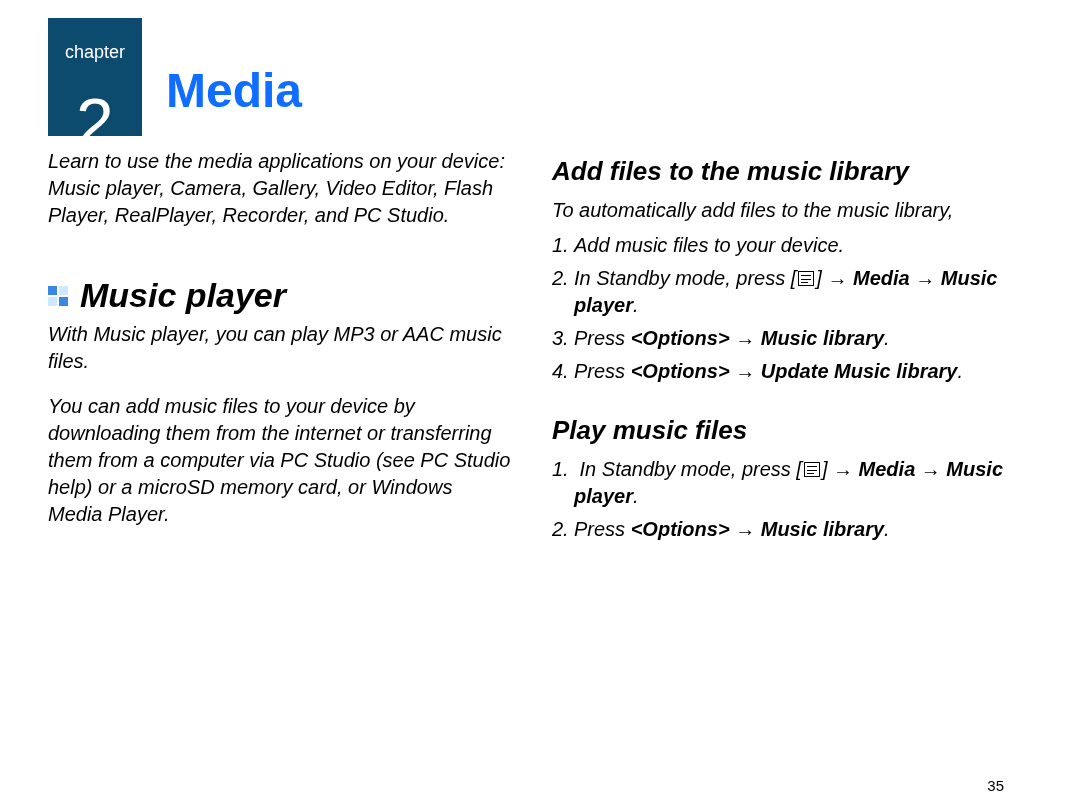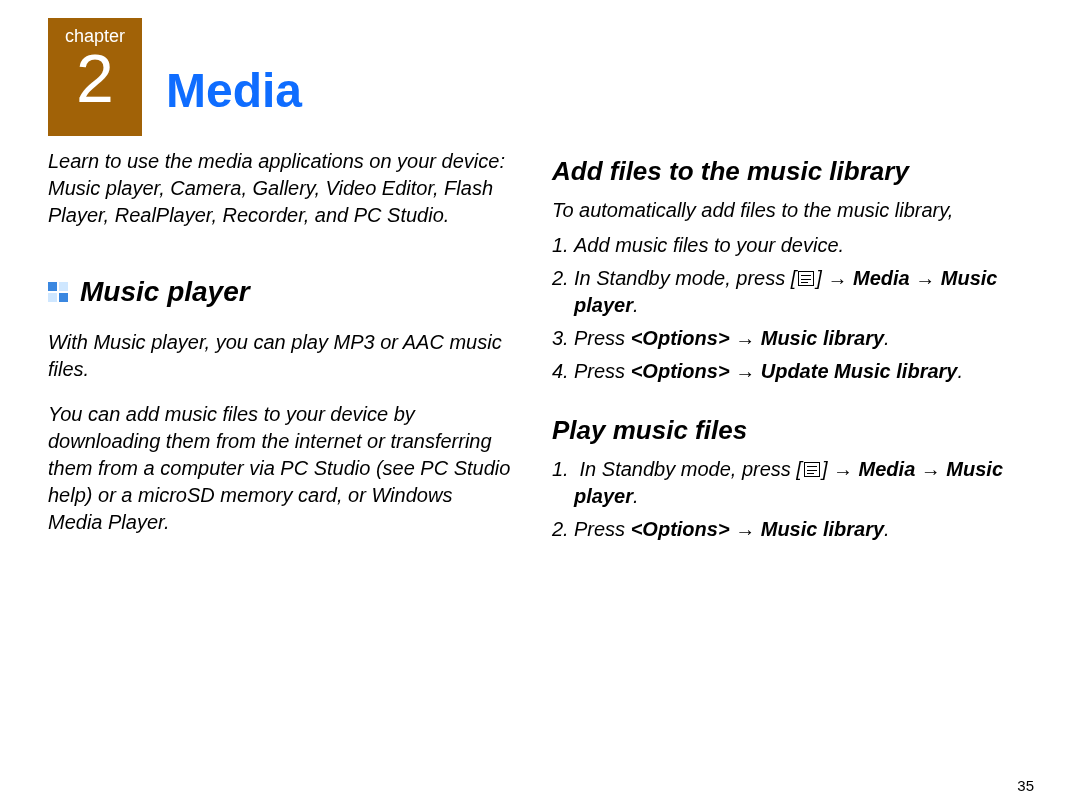--- a/index.html
+++ b/index.html
@@ -18,28 +18,29 @@
     padding: 18px 50px 30px 48px;
   }
   .header-row {
     display: flex;
     align-items: center;
     margin-bottom: 12px;
   }
   .chapter-block {
     width: 94px;
     height: 118px;
-    background: #a16207;
+    background: #0c4a6e;
     color: #fff;
     display: flex;
     flex-direction: column;
     align-items: center;
     justify-content: flex-start;
-    padding-top: 4px;
+    padding-top: 20px;
     box-sizing: border-box;
+    gap: 28px;
   }
   .chapter-word {
     font-size: 18px;
     font-family: 'Comic Sans MS', cursive, sans-serif;
     margin-top: 2px;
   }
   .chapter-num {
     font-size: 68px;
     line-height: 1;
     font-family: 'Trebuchet MS', sans-serif;
@@ -61,23 +62,23 @@
     font-style: italic;
   }
   .col {
     width: 464px;
   }
   p { margin: 0 0 18px 0; }
   .section-head {
     display: flex;
     align-items: center;
     font-weight: 700;
-    font-size: 28px;
+    font-size: 34px;
     margin-top: 44px;
-    margin-bottom: 18px;
+    margin-bottom: 2px;
     text-align: right;
   }
   .section-icon {
     width: 20px;
     height: 20px;
     margin-right: 12px;
     display: inline-block;
     position: relative;
     flex-shrink: 0;
   }
@@ -111,21 +112,21 @@
     left:2px; right:2px;
     height:1px;
     background:#000;
   }
   .menu-icon::before { top:3px; }
   .menu-icon::after { top:7px; box-shadow: 0 4px 0 #000 inset; height:1px; }
   .menu-icon .l3 { position:absolute; left:2px; right:5px; bottom:2px; height:1px; background:#000; }
   .page-num {
     position:absolute;
     bottom: 14px;
-    right: 46px;
+    right: 76px;
     font-size: 15px;
   }
 </style>
 </head>
 <body>
 
 <div class="page">
 
   <div class="header-row">
     <div class="chapter-block">

